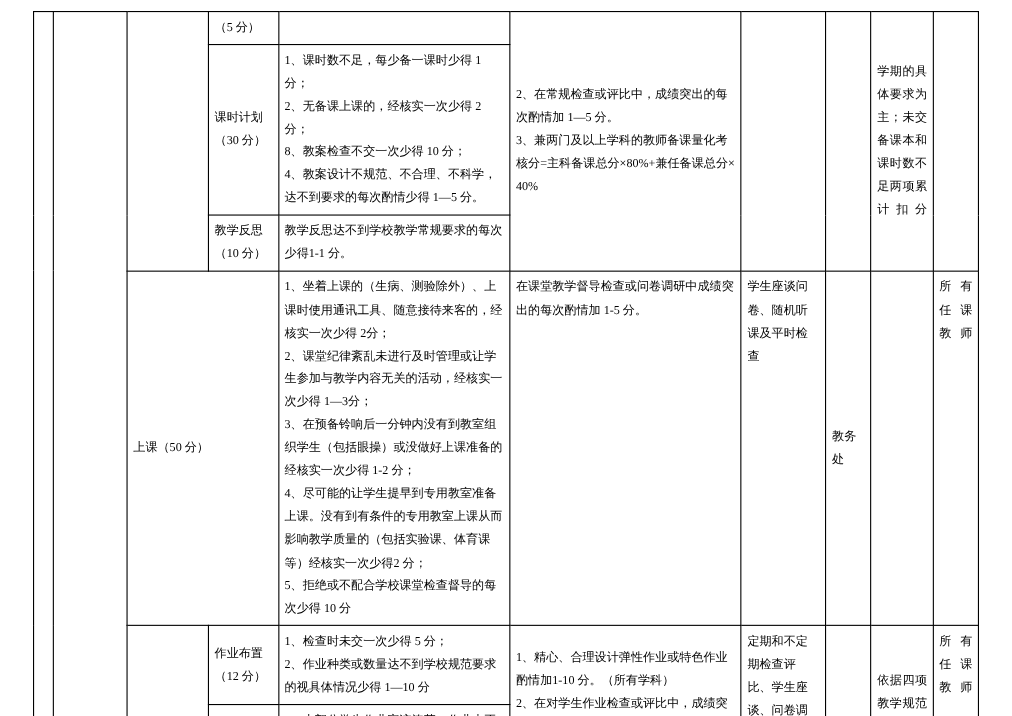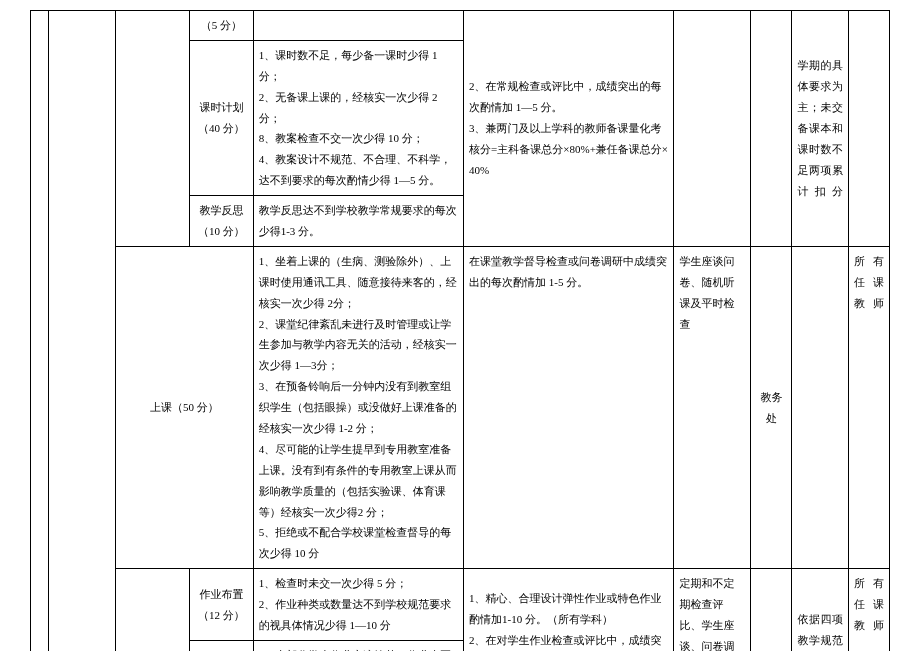--- a/index.html
+++ b/index.html
@@ -16,21 +16,21 @@
     table-layout: fixed;
   }
   table.main td {
     border: 1px solid #000;
     padding: 4px 5px;
     vertical-align: middle;
     line-height: 1.9;
     word-break: break-all;
     font-size: 11px;
   }
-  .center { text-align: center; }
+  .center { }
   td.spaced {
     text-align: justify;
     text-align-last: justify;
   }
   .col-blank1 { width: 18px; }
   .col-blank2 { width: 65px; }
   .col-cat   { width: 72px; }
   .col-sub   { width: 62px; }
   .col-ded   { width: 205px; }
   .col-bonus { width: 205px; }
@@ -64,29 +64,29 @@
   <td class="center">（5 分）</td>
   <td></td>
   <td rowspan="3" style="white-space: pre-line;">2、在常规检查或评比中，成绩突出的每次酌情加 1—5 分。
 3、兼两门及以上学科的教师备课量化考核分=主科备课总分×80%+兼任备课总分×40%</td>
   <td rowspan="3"></td>
   <td rowspan="3"></td>
   <td rowspan="3" class="spaced">学期的具体要求为主；未交备课本和课时数不足两项累计扣分</td>
   <td rowspan="3"></td>
 </tr>
 <tr>
-  <td class="center">课时计划（40 分）</td>
+  <td class="center">课时计划（30 分）</td>
   <td style="white-space: pre-line;">1、课时数不足，每少备一课时少得 1 分；
 2、无备课上课的，经核实一次少得 2 分；
 8、教案检查不交一次少得 10 分；
 4、教案设计不规范、不合理、不科学，达不到要求的每次酌情少得 1—5 分。</td>
 </tr>
 <tr>
   <td class="center">教学反思（10 分）</td>
-  <td>教学反思达不到学校教学常规要求的每次少得1-3 分。</td>
+  <td>教学反思达不到学校教学常规要求的每次少得1-1 分。</td>
 </tr>
 
 <tr>
   <td class="center" colspan="2">上课（50 分）</td>
   <td style="white-space: pre-line;">1、坐着上课的（生病、测验除外）、上课时使用通讯工具、随意接待来客的，经核实一次少得 2分；
 2、课堂纪律紊乱未进行及时管理或让学生参加与教学内容无关的活动，经核实一次少得 1—3分；
 3、在预备铃响后一分钟内没有到教室组织学生（包括眼操）或没做好上课准备的经核实一次少得 1-2 分；
 4、尽可能的让学生提早到专用教室准备上课。没有到有条件的专用教室上课从而影响教学质量的（包括实验课、体育课等）经核实一次少得2 分；
 5、拒绝或不配合学校课堂检查督导的每次少得 10 分</td>
   <td style="vertical-align: top; margin-top: 24px;">在课堂教学督导检查或问卷调研中成绩突出的每次酌情加 1-5 分。</td>

